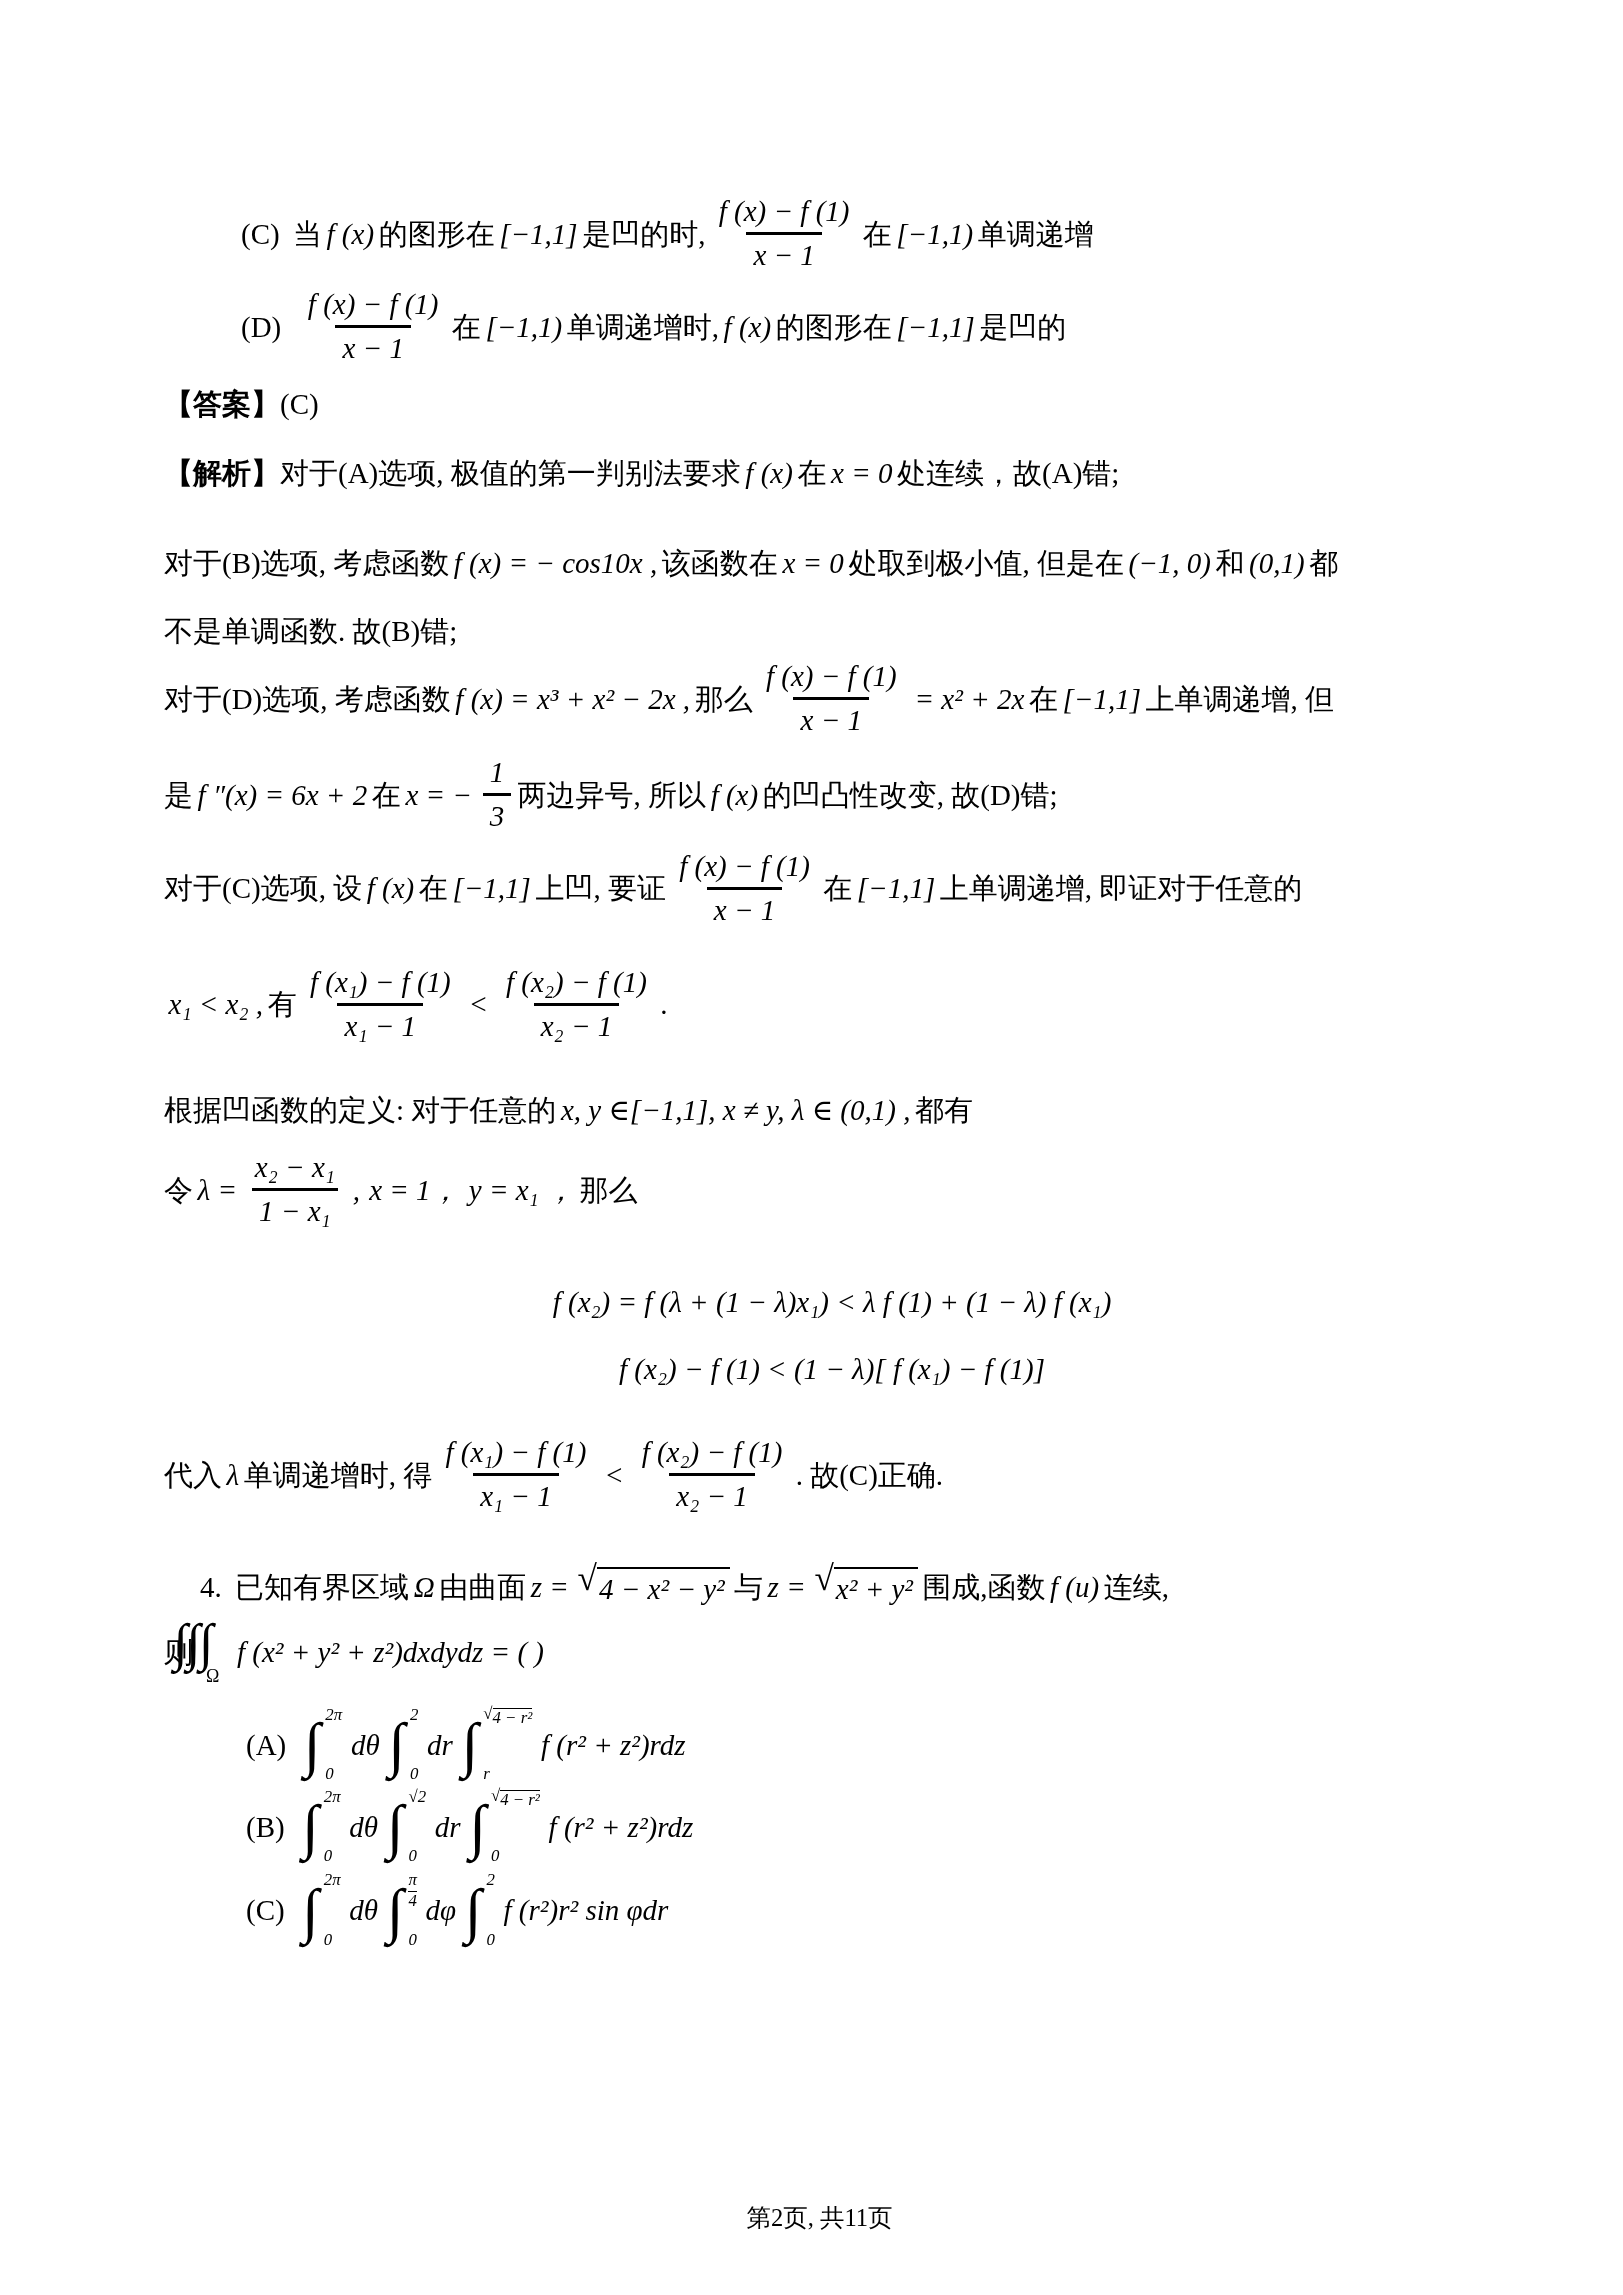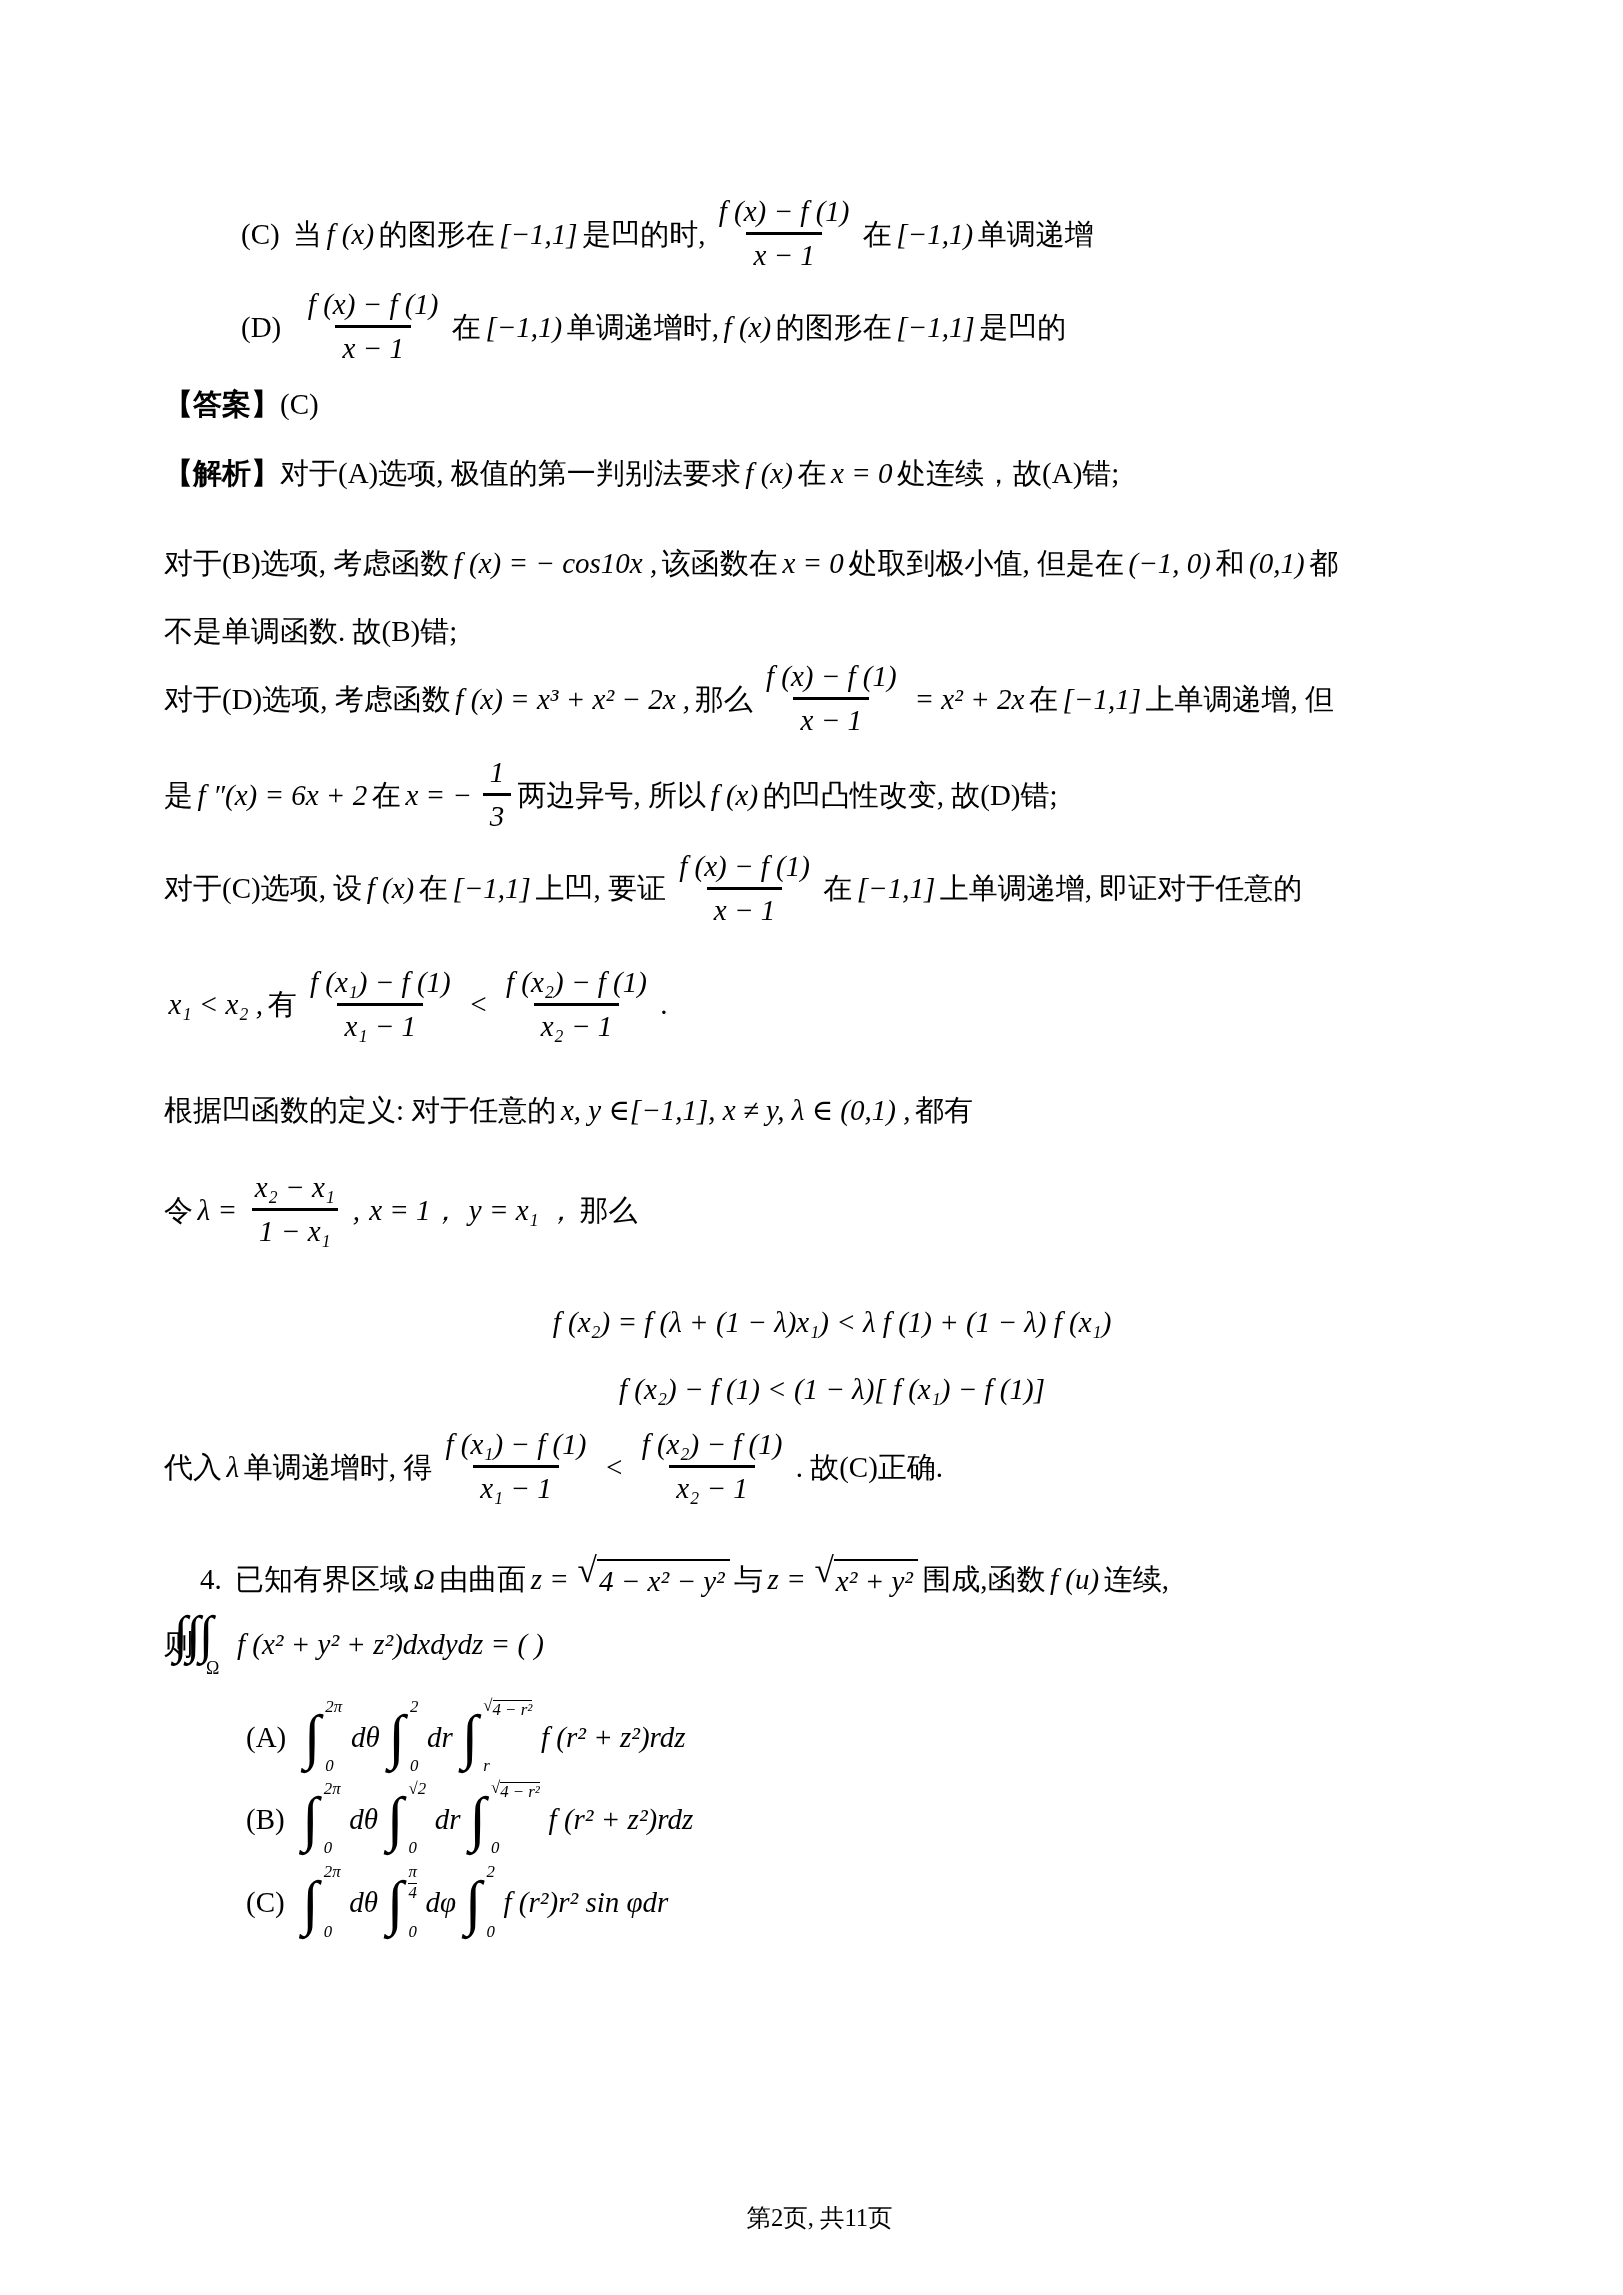--- a/index.html
+++ b/index.html
@@ -41,26 +41,26 @@
   #l-optc  { margin-bottom: 17.4px; padding-left: 77px; }
   #l-optd  { margin-bottom: 20.4px; padding-left: 77px; }
   #l-ans   { margin-bottom: 33px; }
   #l-anaa  { margin-bottom: 54px; }
   #l-anab1 { margin-bottom: 32px; }
   #l-anab2 { margin-bottom: 11.2px; }
   #l-anad1 { margin-bottom: 20.4px; }
   #l-anad2 { margin-bottom: 17.4px; }
   #l-anac1 { margin-bottom: 40px; }
   #l-anac2 { margin-bottom: 49px; }
-  #l-def   { margin-bottom: 44px; }
+  #l-def   { margin-bottom: 24px; }
   #l-f1    { margin-bottom: 52px; }
   #l-lam   { margin-bottom: 56px; }
   #l-f2    { margin-bottom: 31px; }
   #l-cong  { margin-bottom: 35px; }
-  #l-f3    { margin-bottom: 22px; }
+  #l-f3    { margin-bottom: 50px; }
   #l-concl { margin-bottom: 54px; }
   #l-q4a   { margin-bottom: 11.2px; padding-left: 36px; }
   #l-q4b   { margin-bottom: 22.5px; }
   #l-opta  { margin-bottom: 6.1px; padding-left: 82px; }
   #l-optb  { margin-bottom: 7.2px; padding-left: 82px; }
   #l-optc4 { padding-left: 82px; }
 </style>
 </head>
 <body>
 

